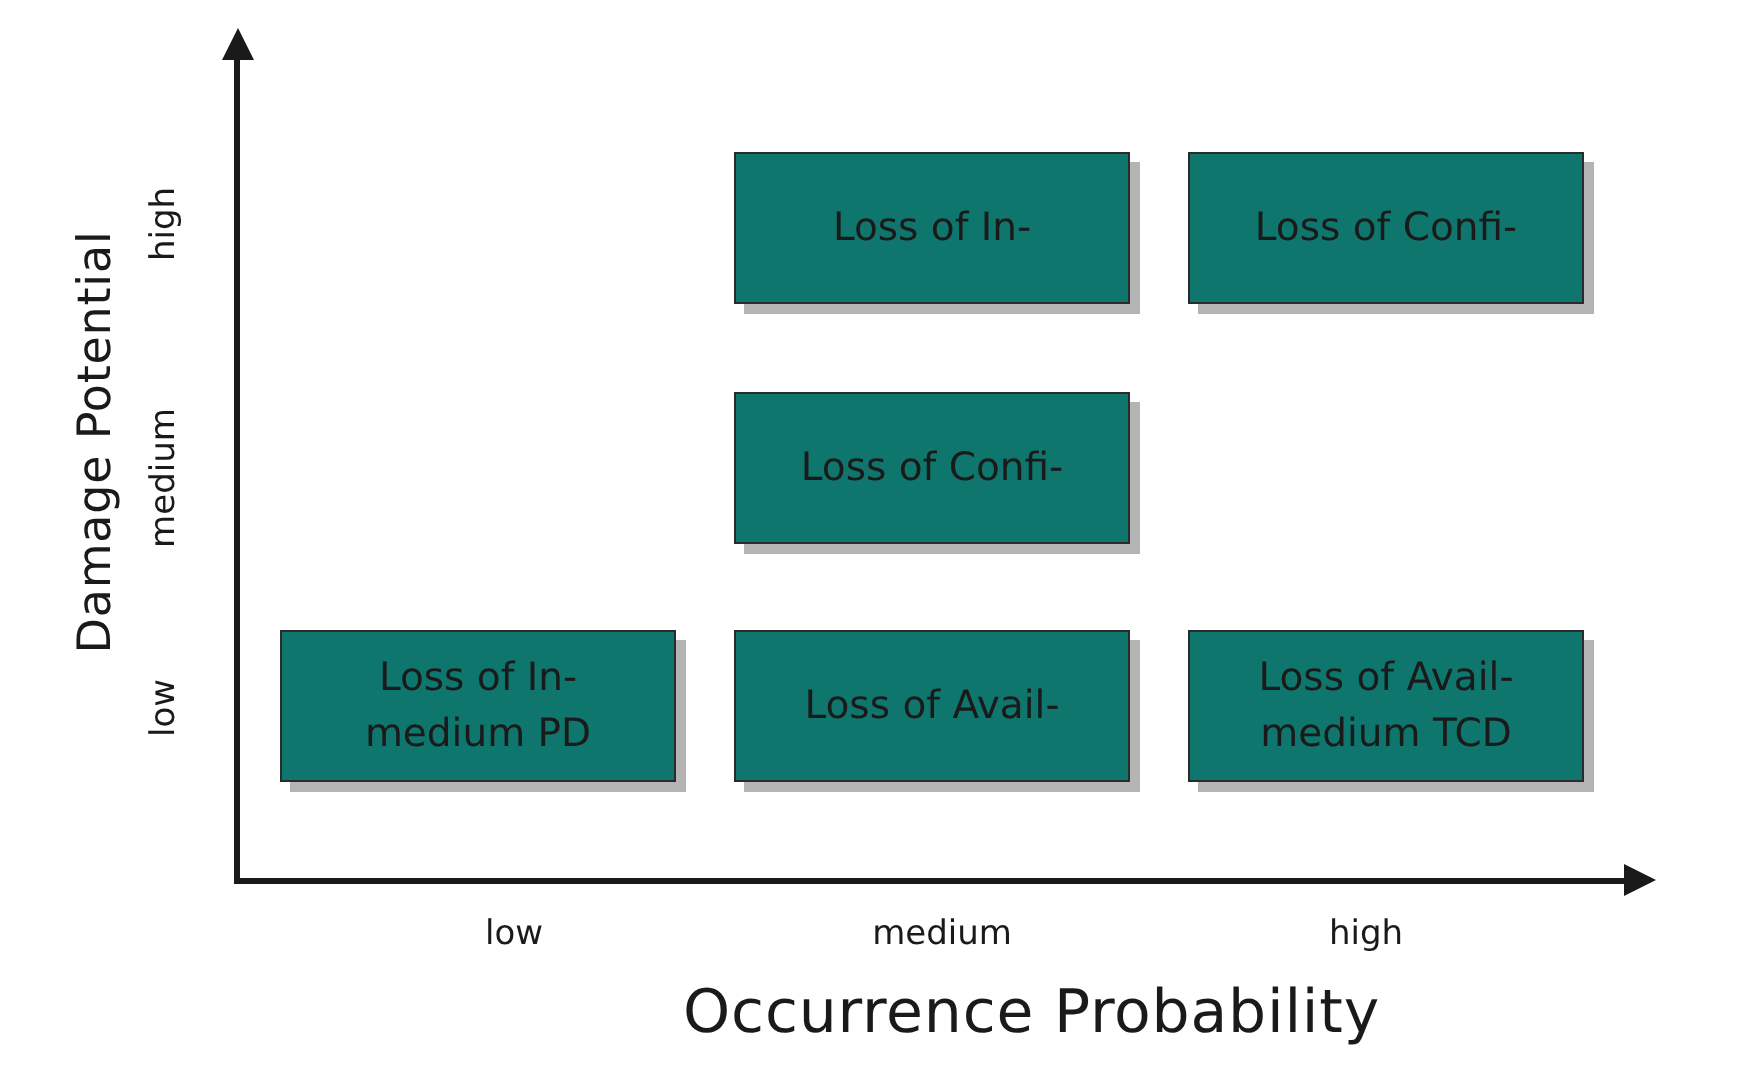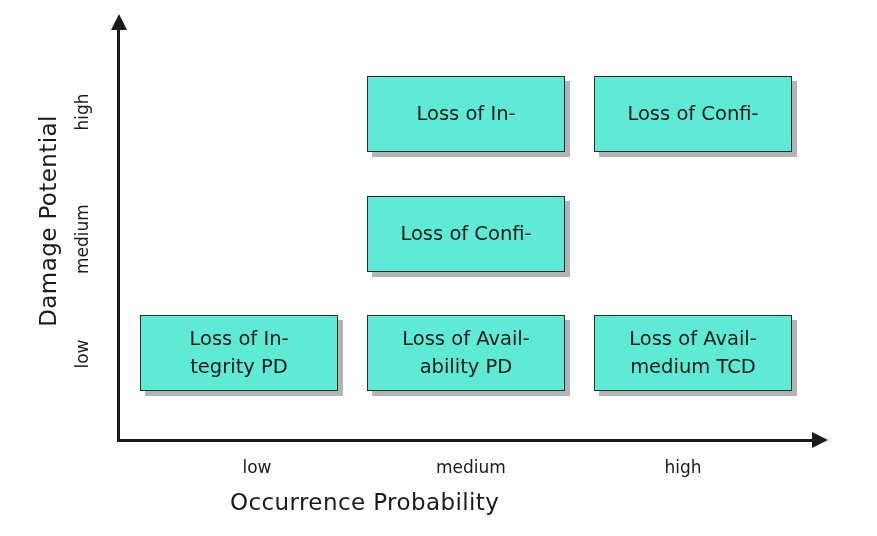--- a/index.html
+++ b/index.html
@@ -65,22 +65,22 @@
     font-size: 23px;
     color: #1a1a1a;
     white-space: nowrap;
     letter-spacing: 0.4px;
   }
   #x-axis-title {
     position: absolute;
     left: 230px;
     top: 489px;
     width: 460px;
-    text-align: left;
-    font-size: 23px;
+    text-align: right;
+    font-size: 30px;
     color: #1a1a1a;
     white-space: nowrap;
     letter-spacing: 0.4px;
   }
 
   
   .y-tick {
     position: absolute;
     width: 120px;
     text-align: center;
@@ -105,21 +105,21 @@
   #x-tick-low    { left: 177px; }
   #x-tick-medium { left: 391px; }
   #x-tick-high   { left: 603px; }
 
   
   .risk-box {
     position: absolute;
     box-sizing: border-box;
     width: 198px;
     height: 76px;
-    background: #5eead4;
+    background: #0f766e;
     border: 1.6px solid #2b2b2b;
     box-shadow: 5px 5px 0 0 #b4b4b4;
     display: flex;
     flex-direction: column;
     align-items: center;
     justify-content: center;
     font-size: 19.5px;
     color: #1a1a1a;
     line-height: 1.42;
     text-align: center;
@@ -164,26 +164,25 @@
   <div class="risk-box col-high row-high">
     <span class="line1">Loss of Confi-</span>
   </div>
 
   <div class="risk-box col-medium row-medium">
     <span class="line1">Loss of Confi-</span>
   </div>
 
   <div class="risk-box col-low row-low">
     <span class="line1">Loss of In-</span>
-    <span class="line2">tegrity PD</span>
+    <span class="line2">medium PD</span>
   </div>
 
   <div class="risk-box col-medium row-low">
     <span class="line1">Loss of Avail-</span>
-    <span class="line2">ability PD</span>
   </div>
 
   <div class="risk-box col-high row-low">
     <span class="line1">Loss of Avail-</span>
     <span class="line2">medium TCD</span>
   </div>
 
 </div>
 
 </body></html>

